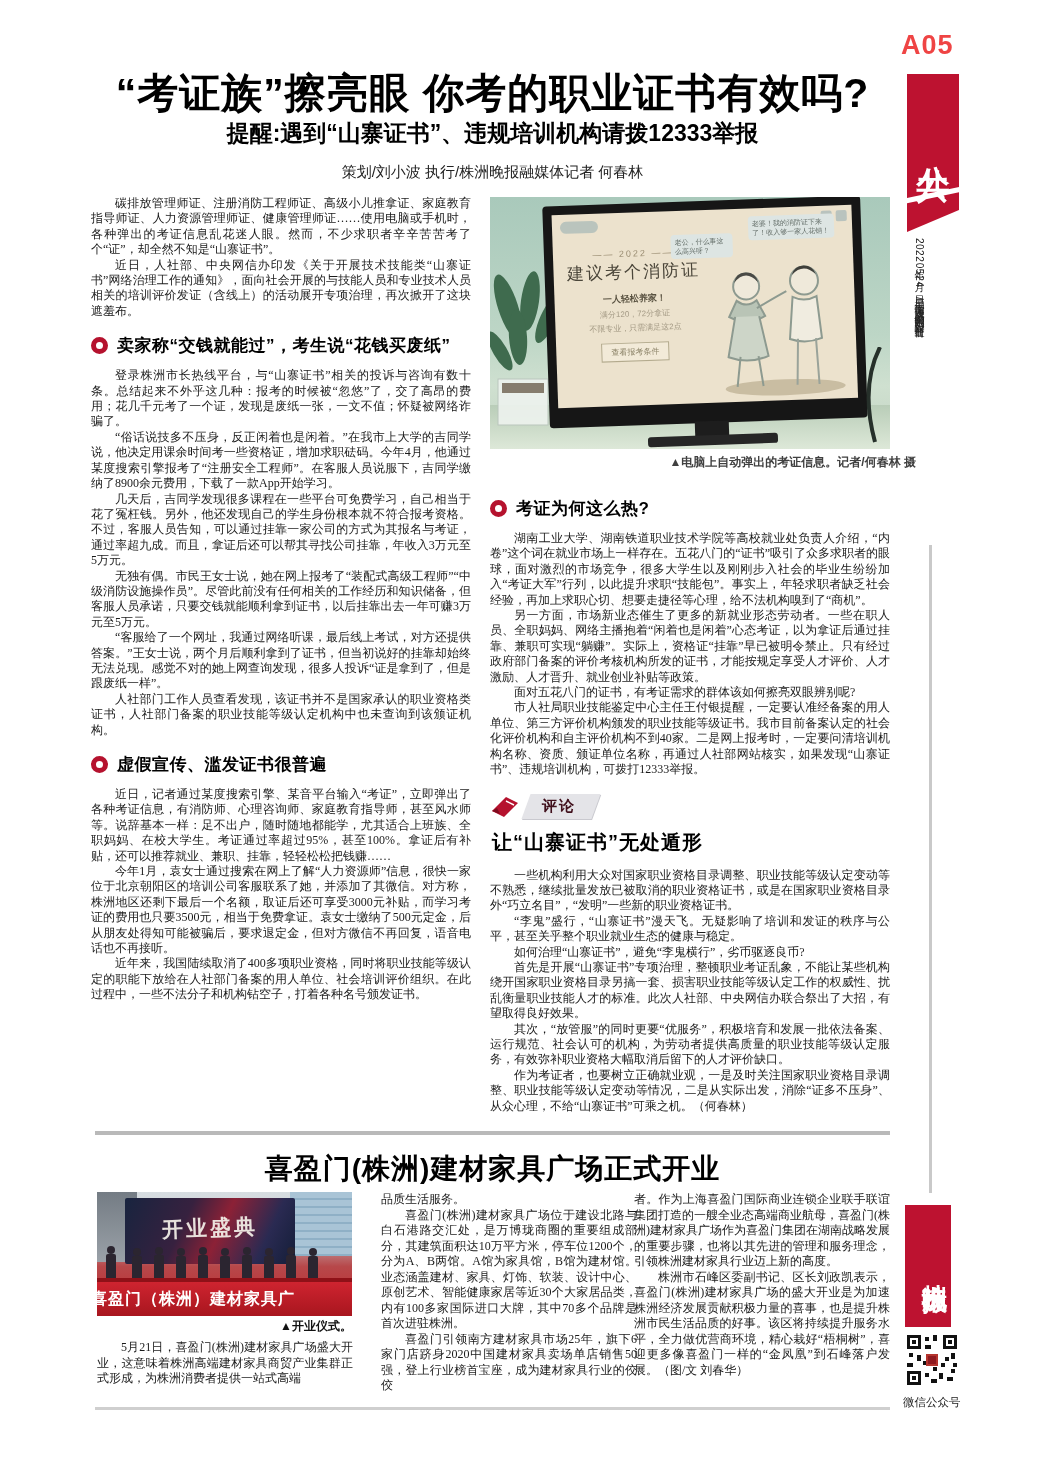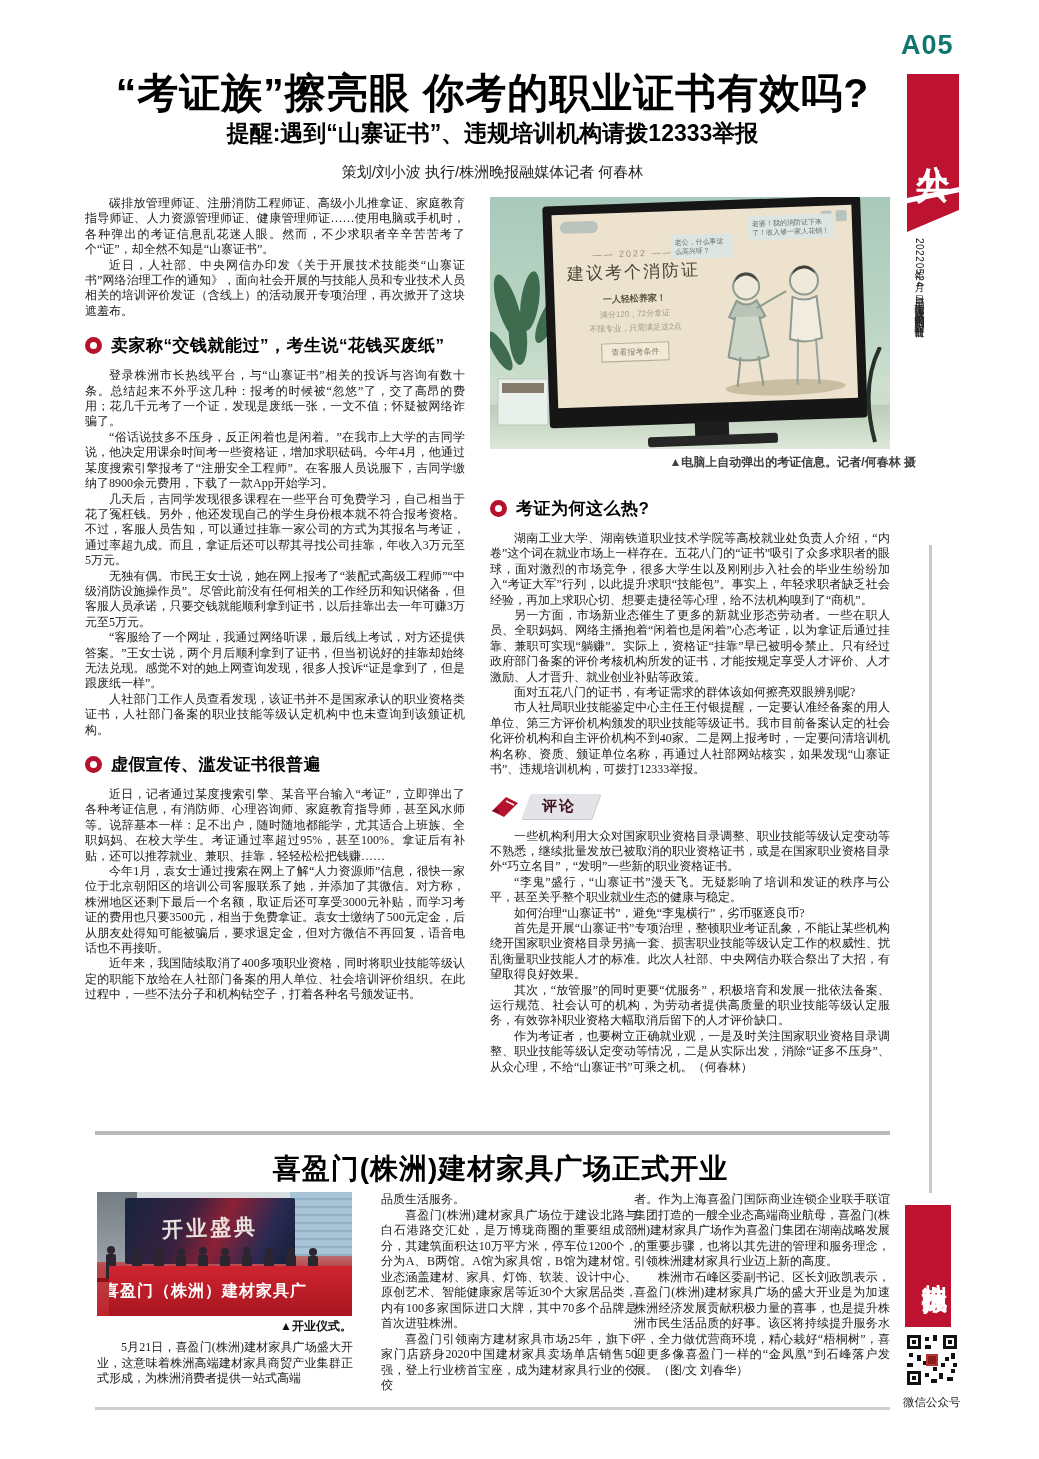--- a/index.html
+++ b/index.html
@@ -11,21 +11,21 @@
   
   .headline { left:95px; top:66px; width:795px; text-align:center;
               font-size:41px; font-weight:900; letter-spacing:1px; color:#000;
               font-family:"Liberation Sans", sans-serif; }
   .subhead  { left:95px; top:118px; width:795px; text-align:center;
               font-size:23px; font-weight:800; color:#000; }
   .byline   { left:95px; top:163px; width:795px; text-align:center;
               font-size:15px; color:#222; }
 
   
-  .col-left  { left:85px;  top:196px; width:380px; height:932px; overflow:hidden; }
+  .col-left  { left:91px;  top:196px; width:380px; height:932px; overflow:hidden; }
   .col-right { left:490px; top:197px; width:400px; height:932px; overflow:hidden; }
   .body-text p { font-family:"Liberation Serif", serif; font-size:12px; line-height:15.4px;
                  text-align:justify; text-indent:2em; color:#1a1a1a; }
   .sec-head { display:flex; align-items:center; gap:9px; margin:15px 0 11px 0; }
   .ring { width:17px; height:17px; border:5px solid #b5122e; border-radius:50%; flex:0 0 auto; }
   .sec-title { font-size:17px; font-weight:700; color:#000; letter-spacing:.5px; }
 
   
   .photo1 { width:400px; height:252px; background:linear-gradient(180deg,#a9c9bb 0%,#bdd6c6 55%,#cfe0d0 75%,#c3d4c2 100%); overflow:hidden; position:relative; }
   .desk { position:absolute; left:0; bottom:0; width:100%; height:44px;
@@ -55,47 +55,47 @@
   .cm-badge-row { display:flex; align-items:center; margin:16px 0 10px 0; }
   .cm-label { background:#e4e4e8; transform:skewX(-20deg); padding:3px 20px 3px 16px; margin-left:6px;
               box-shadow:1px 1px 0 #c9c9cf; }
   .cm-label span { display:inline-block; transform:skewX(20deg); font-size:15px; font-weight:800; color:#40101c; letter-spacing:2px; }
   .cm-title { font-size:20px; font-weight:600; color:#000; margin:4px 0 12px 2px; letter-spacing:1px; }
   .comment p { font-family:"Liberation Serif", serif; }
 
   
   .divider  { left:95px; top:1131px; width:795px; height:4px; background:#b9b9b9; }
   .divider2 { left:95px; top:1407px; width:795px; height:3px; background:#cfcfcf; }
-  .b-headline { left:103px; top:1150px; width:795px; text-align:center;
+  .b-headline { left:95px; top:1150px; width:795px; text-align:center;
                 font-size:28px; font-weight:900; color:#000; letter-spacing:1px; }
   .b-col { width:256px; }
   .b-col p { font-family:"Liberation Serif", serif; font-size:12px; line-height:15.5px;
              text-align:justify; text-indent:2em; color:#1a1a1a; }
   .b-col p.nolead { text-indent:0; }
   .caption2 { left:97px; top:1318px; width:255px; text-align:right; font-size:12px; font-weight:700; }
 
   
   .photo2 { left:97px; top:1192px; width:255px; height:124px; overflow:hidden; position:absolute;
             background:linear-gradient(180deg,#d7dde1 0%,#c9cfd4 30%,#b7484a 60%,#c0222b 100%); }
   .bldg-l { position:absolute; left:0; top:0; width:40px; height:70px; background:linear-gradient(180deg,#747c84,#9aa1a8); }
   .bldg-r { position:absolute; right:0; top:0; width:62px; height:64px;
             background:repeating-linear-gradient(180deg,#a9c4d6 0 6px,#8fb0c6 6px 8px); }
   .backdrop { position:absolute; left:28px; top:6px; width:170px; height:66px; border-radius:2px;
               background:linear-gradient(115deg,#18243f 0%,#37213f 35%,#8c2136 55%,#2a2a52 80%,#141e38 100%); }
   .backdrop-text { position:absolute; left:0; top:16px; width:100%; text-align:center; color:#f5f2ea;
                    font-family:"Liberation Serif", serif; font-size:21px; font-weight:700;
                    transform:rotate(-2deg); letter-spacing:3px; opacity:.92; }
   .crowd { position:absolute; left:0; top:52px; }
-  .stagebanner { position:absolute; left:12px; bottom:0; width:100%; height:50px;
+  .stagebanner { position:absolute; left:0; bottom:0; width:100%; height:34px;
                  background:linear-gradient(180deg,#cf2430,#a8161f); display:flex; align-items:center; overflow:hidden; }
   .stagebanner span { white-space:nowrap; color:#fff; font-weight:900; font-size:16px; letter-spacing:1px;
                       transform:translateX(-6px); font-family:"Liberation Sans",sans-serif; }
 
   
-  .page-no { left:901px; top:30px; font-size:27px; font-weight:800; letter-spacing:1px; color:#0f766e; }
+  .page-no { left:901px; top:30px; font-size:27px; font-weight:800; letter-spacing:1px; color:#ef4444; }
   .flag { left:907px; top:74px; width:52px; height:158px; background:#bd1230; position:absolute;
           clip-path:polygon(0 0,100% 0,100% 86%,0 100%); }
   .flag .stripe { position:absolute; left:-6px; top:118px; width:70px; height:5px; background:#fff; transform:rotate(-12deg); }
   .flag .label { position:absolute; left:0; top:14px; width:100%; text-align:center;
                  writing-mode:vertical-rl; color:#fff; font-size:33px; font-weight:900;
                  letter-spacing:4px; height:110px; line-height:52px; }
   .edition { left:912px; top:238px; height:300px; writing-mode:vertical-rl;
              font-size:10px; letter-spacing:.5px; color:#222; }
   .vrule { left:929px; top:545px; width:3px; height:648px; background:#c9c9c9; }
   .masthead { left:905px; top:1205px; width:46px; height:122px; background:#bd1230; position:absolute; }
@@ -209,20 +209,21 @@
 
   <div class="comment">
     <div class="cm-badge-row">
       <svg width="30" height="22" viewBox="0 0 30 22">
         <polygon points="2,16 16,2 28,8 14,22" fill="#b5122e"></polygon>
         <polygon points="2,16 7,13 10,19" fill="#7e0c1f"></polygon>
         <line x1="16" y1="6" x2="24" y2="10" stroke="#fff" stroke-width="1.5"></line>
       </svg>
       <div class="cm-label"><span>评论</span></div>
     </div>
+    <div class="cm-title">让“山寨证书”无处遁形</div>
     <div>
         <p>一些机构利用大众对国家职业资格目录调整、职业技能等级认定变动等不熟悉，继续批量发放已被取消的职业资格证书，或是在国家职业资格目录外“巧立名目”，“发明”一些新的职业资格证书。</p>
         <p>“李鬼”盛行，“山寨证书”漫天飞。无疑影响了培训和发证的秩序与公平，甚至关乎整个职业就业生态的健康与稳定。</p>
         <p>如何治理“山寨证书”，避免“李鬼横行”，劣币驱逐良币?</p>
         <p>首先是开展“山寨证书”专项治理，整顿职业考证乱象，不能让某些机构绕开国家职业资格目录另搞一套、损害职业技能等级认定工作的权威性、扰乱衡量职业技能人才的标准。此次人社部、中央网信办联合祭出了大招，有望取得良好效果。</p>
         <p>其次，“放管服”的同时更要“优服务”，积极培育和发展一批依法备案、运行规范、社会认可的机构，为劳动者提供高质量的职业技能等级认定服务，有效弥补职业资格大幅取消后留下的人才评价缺口。</p>
         <p>作为考证者，也要树立正确就业观，一是及时关注国家职业资格目录调整、职业技能等级认定变动等情况，二是从实际出发，消除“证多不压身”、从众心理，不给“山寨证书”可乘之机。（何春林）</p>
       </div>
   </div>
 </div>

